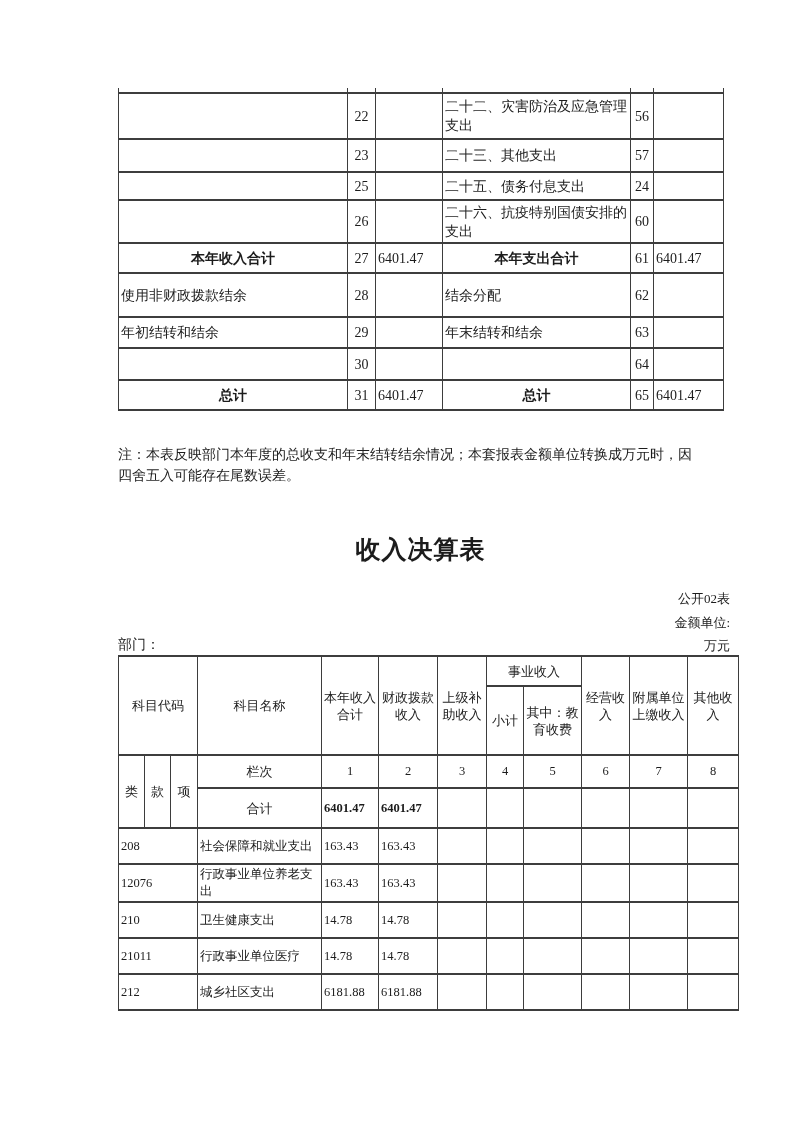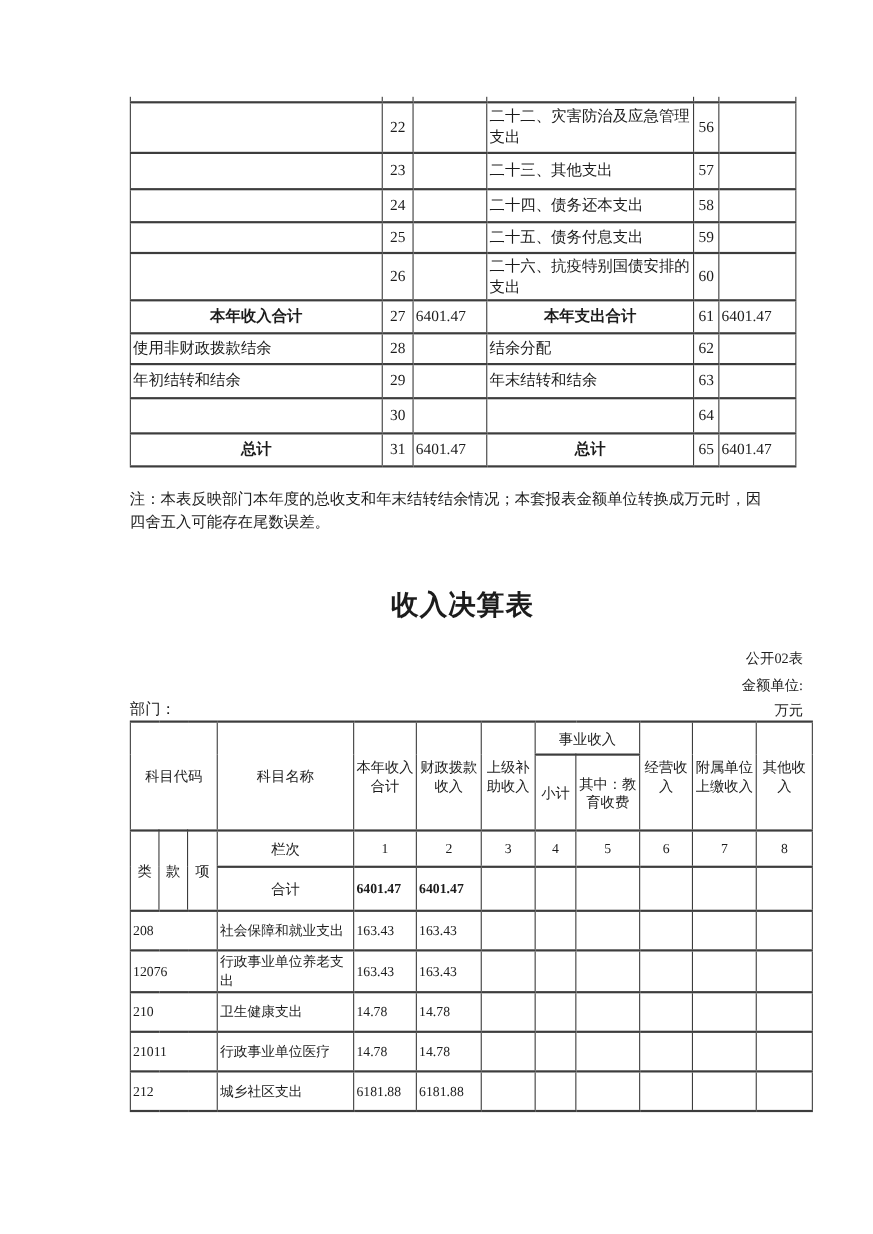--- a/index.html
+++ b/index.html
@@ -69,53 +69,45 @@
       <td class="val"></td>
     </tr>
     <tr style="height:33px">
       <td class="lbl"></td>
       <td class="num">23</td>
       <td class="val"></td>
       <td class="lbl">二十三、其他支出</td>
       <td class="num">57</td>
       <td class="val"></td>
     </tr>
-    <tr style="height:30px">
-      <td class="lbl"></td>
+    <tr style="height:28px">
+      <td class="lbl"></td>
+      <td class="num">25</td>
+      <td class="val"></td>
+      <td class="lbl">二十五、债务付息支出</td>
       <td class="num">24</td>
-      <td class="val"></td>
-      <td class="lbl">二十四、债务还本支出</td>
-      <td class="num">58</td>
-      <td class="val"></td>
-    </tr>
-    <tr style="height:28px">
-      <td class="lbl"></td>
-      <td class="num">25</td>
-      <td class="val"></td>
-      <td class="lbl">二十五、债务付息支出</td>
-      <td class="num">59</td>
       <td class="val"></td>
     </tr>
     <tr style="height:43px">
       <td class="lbl"></td>
       <td class="num">26</td>
       <td class="val"></td>
       <td class="lbl">二十六、抗疫特别国债安排的支出</td>
       <td class="num">60</td>
       <td class="val"></td>
     </tr>
     <tr style="height:30px">
       <td class="sum">本年收入合计</td>
       <td class="num">27</td>
       <td class="val">6401.47</td>
       <td class="sum">本年支出合计</td>
       <td class="num">61</td>
       <td class="val">6401.47</td>
     </tr>
-    <tr style="height:28px">
+    <tr style="height:44px">
       <td class="lbl">使用非财政拨款结余</td>
       <td class="num">28</td>
       <td class="val"></td>
       <td class="lbl">结余分配</td>
       <td class="num">62</td>
       <td class="val"></td>
     </tr>
     <tr style="height:31px">
       <td class="lbl">年初结转和结余</td>
       <td class="num">29</td>

